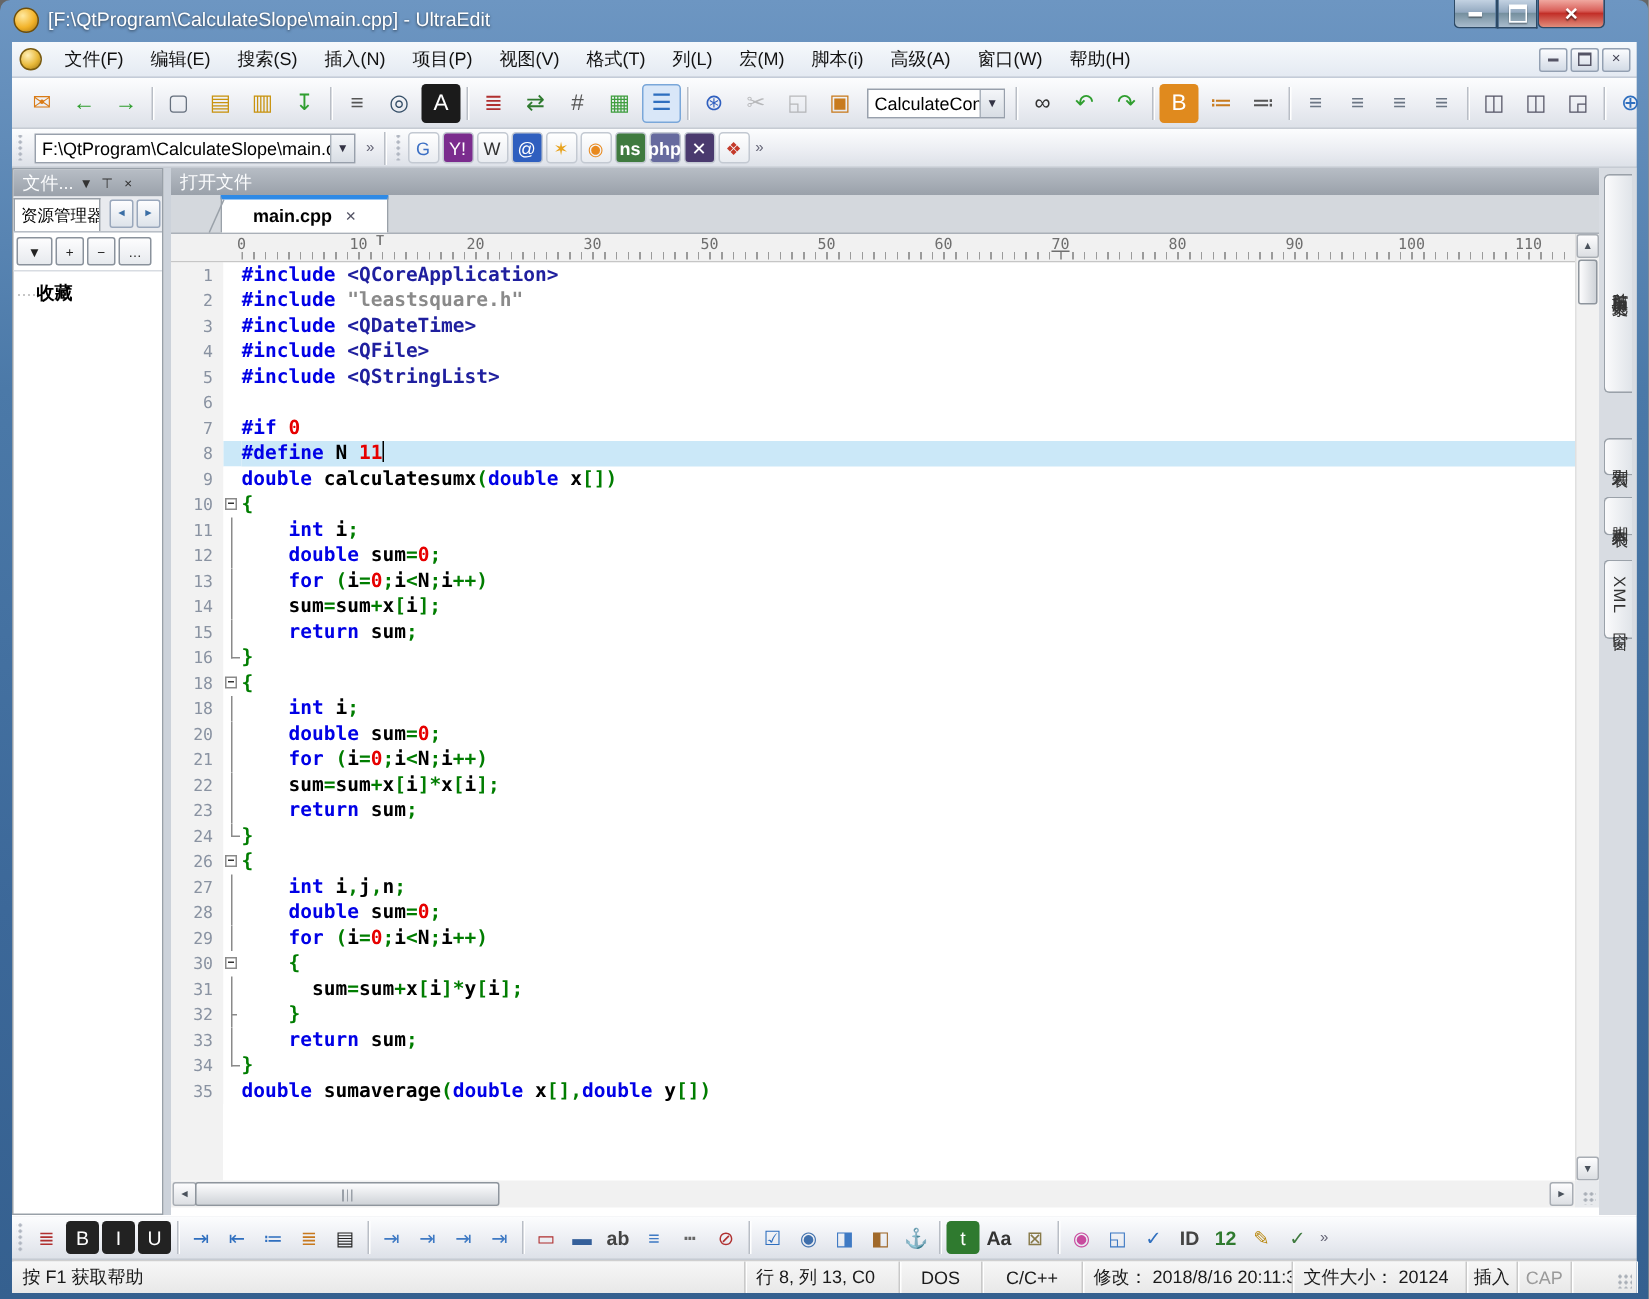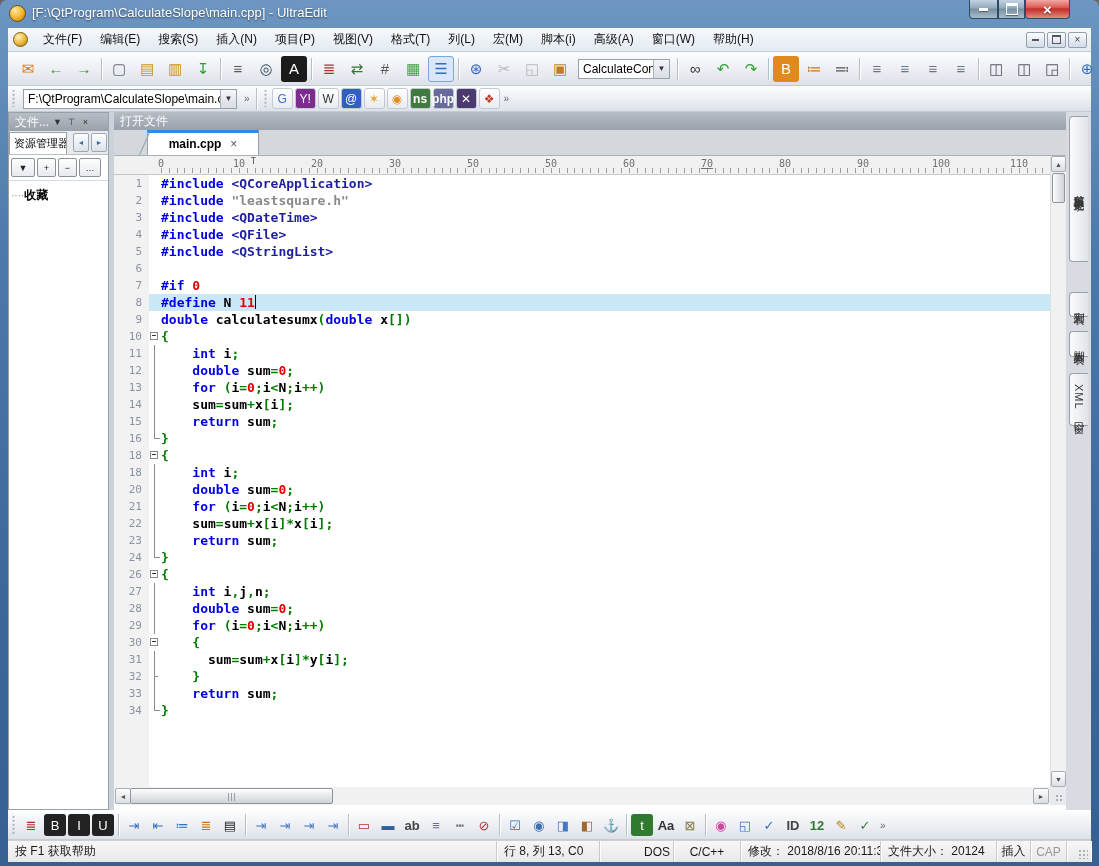--- a/index.html
+++ b/index.html
@@ -136,21 +136,21 @@
       background:linear-gradient(90deg,#fbfbfc,#e0e4e9);writing-mode:vertical-rl;
       font-size:11px;color:#333;padding:10px 2px;box-sizing:border-box;text-align:center;letter-spacing:1px;white-space:nowrap;}
   
   #statusbar{position:absolute;left:0;top:812px;width:1083px;height:22px;background:linear-gradient(180deg,#f7f7f7,#e8e8e8);
       border-top:1px solid #cfcfcf;box-sizing:border-box;display:flex;font-size:12px;color:#1a1a1a;align-items:center;}
   .seg{height:100%;display:flex;align-items:center;padding:0 7px;box-sizing:border-box;border-right:1px solid #c9c9c9;
       box-shadow:1px 0 0 #fff;white-space:nowrap;overflow:hidden;}
   .seg.center{justify-content:center;}
   #seg-help{width:489px;}
   #seg-pos{width:103px;}
-  #seg-eol{width:33px;margin-left:41px;}
+  #seg-eol{width:55px;}
   #seg-syntax{width:67px;}
   #seg-mod{width:140px;}
   #seg-size{width:116px;}
   #seg-ins{width:34px;padding:0 4px;}
   #seg-cap{width:36px;color:#9a9a9a;padding:0 4px;}
   #seg-grip{flex:1;border-right:none;position:relative;}
   #seg-grip::after{content:"";position:absolute;right:3px;bottom:3px;width:10px;height:10px;
       background-image:radial-gradient(#a8aeb6 1px,transparent 1.2px);background-size:4px 4px;}
   
   .k{color:#0000e6;} .h{color:#1f1f9e;} .s{color:#8a8a8a;} .n{color:#e60000;} .o{color:#007d00;} .p{color:#000;}
@@ -361,20 +361,21 @@
             <div class="cl"><span class="ln">24</span><span class="fold fold-end"></span><span class="code"><span class="o">}</span></span></div>
             <div class="cl"><span class="ln">26</span><span class="fold fold-start"></span><span class="code"><span class="o">{</span></span></div>
             <div class="cl"><span class="ln">27</span><span class="fold fold-mid"></span><span class="code"><span class="p">    </span><span class="k">int</span><span class="p"> i</span><span class="o">,</span><span class="p">j</span><span class="o">,</span><span class="p">n</span><span class="o">;</span></span></div>
             <div class="cl"><span class="ln">28</span><span class="fold fold-mid"></span><span class="code"><span class="p">    </span><span class="k">double</span><span class="p"> sum</span><span class="o">=</span><span class="n">0</span><span class="o">;</span></span></div>
             <div class="cl"><span class="ln">29</span><span class="fold fold-mid"></span><span class="code"><span class="p">    </span><span class="k">for</span><span class="p"> </span><span class="o">(</span><span class="p">i</span><span class="o">=</span><span class="n">0</span><span class="o">;</span><span class="p">i</span><span class="o">&lt;</span><span class="p">N</span><span class="o">;</span><span class="p">i</span><span class="o">++)</span></span></div>
             <div class="cl"><span class="ln">30</span><span class="fold fold-start"></span><span class="code"><span class="p">    </span><span class="o">{</span></span></div>
             <div class="cl"><span class="ln">31</span><span class="fold fold-mid"></span><span class="code"><span class="p">      sum</span><span class="o">=</span><span class="p">sum</span><span class="o">+</span><span class="p">x</span><span class="o">[</span><span class="p">i</span><span class="o">]</span><span class="o">*</span><span class="p">y</span><span class="o">[</span><span class="p">i</span><span class="o">];</span></span></div>
             <div class="cl"><span class="ln">32</span><span class="fold fold-tick"></span><span class="code"><span class="p">    </span><span class="o">}</span></span></div>
             <div class="cl"><span class="ln">33</span><span class="fold fold-mid"></span><span class="code"><span class="p">    </span><span class="k">return</span><span class="p"> sum</span><span class="o">;</span></span></div>
             <div class="cl"><span class="ln">34</span><span class="fold fold-end"></span><span class="code"><span class="o">}</span></span></div>
+            <div class="cl"><span class="ln">35</span><span class="fold"></span><span class="code"><span class="k">double</span><span class="p"> sumaverage</span><span class="o">(</span><span class="k">double</span><span class="p"> x</span><span class="o">[],</span><span class="k">double</span><span class="p"> y</span><span class="o">[])</span></span></div>
           </div>
         <div id="vscroll">
           <div class="sbarrow" id="vs-up">▲</div>
           <div id="vs-thumb"></div>
           <div class="sbarrow" id="vs-down">▼</div>
         </div>
         <div id="hscroll">
           <div class="sbarrow" id="hs-left">◄</div>
           <div id="hs-thumb"></div>
           <div class="sbarrow" id="hs-right">►</div>

